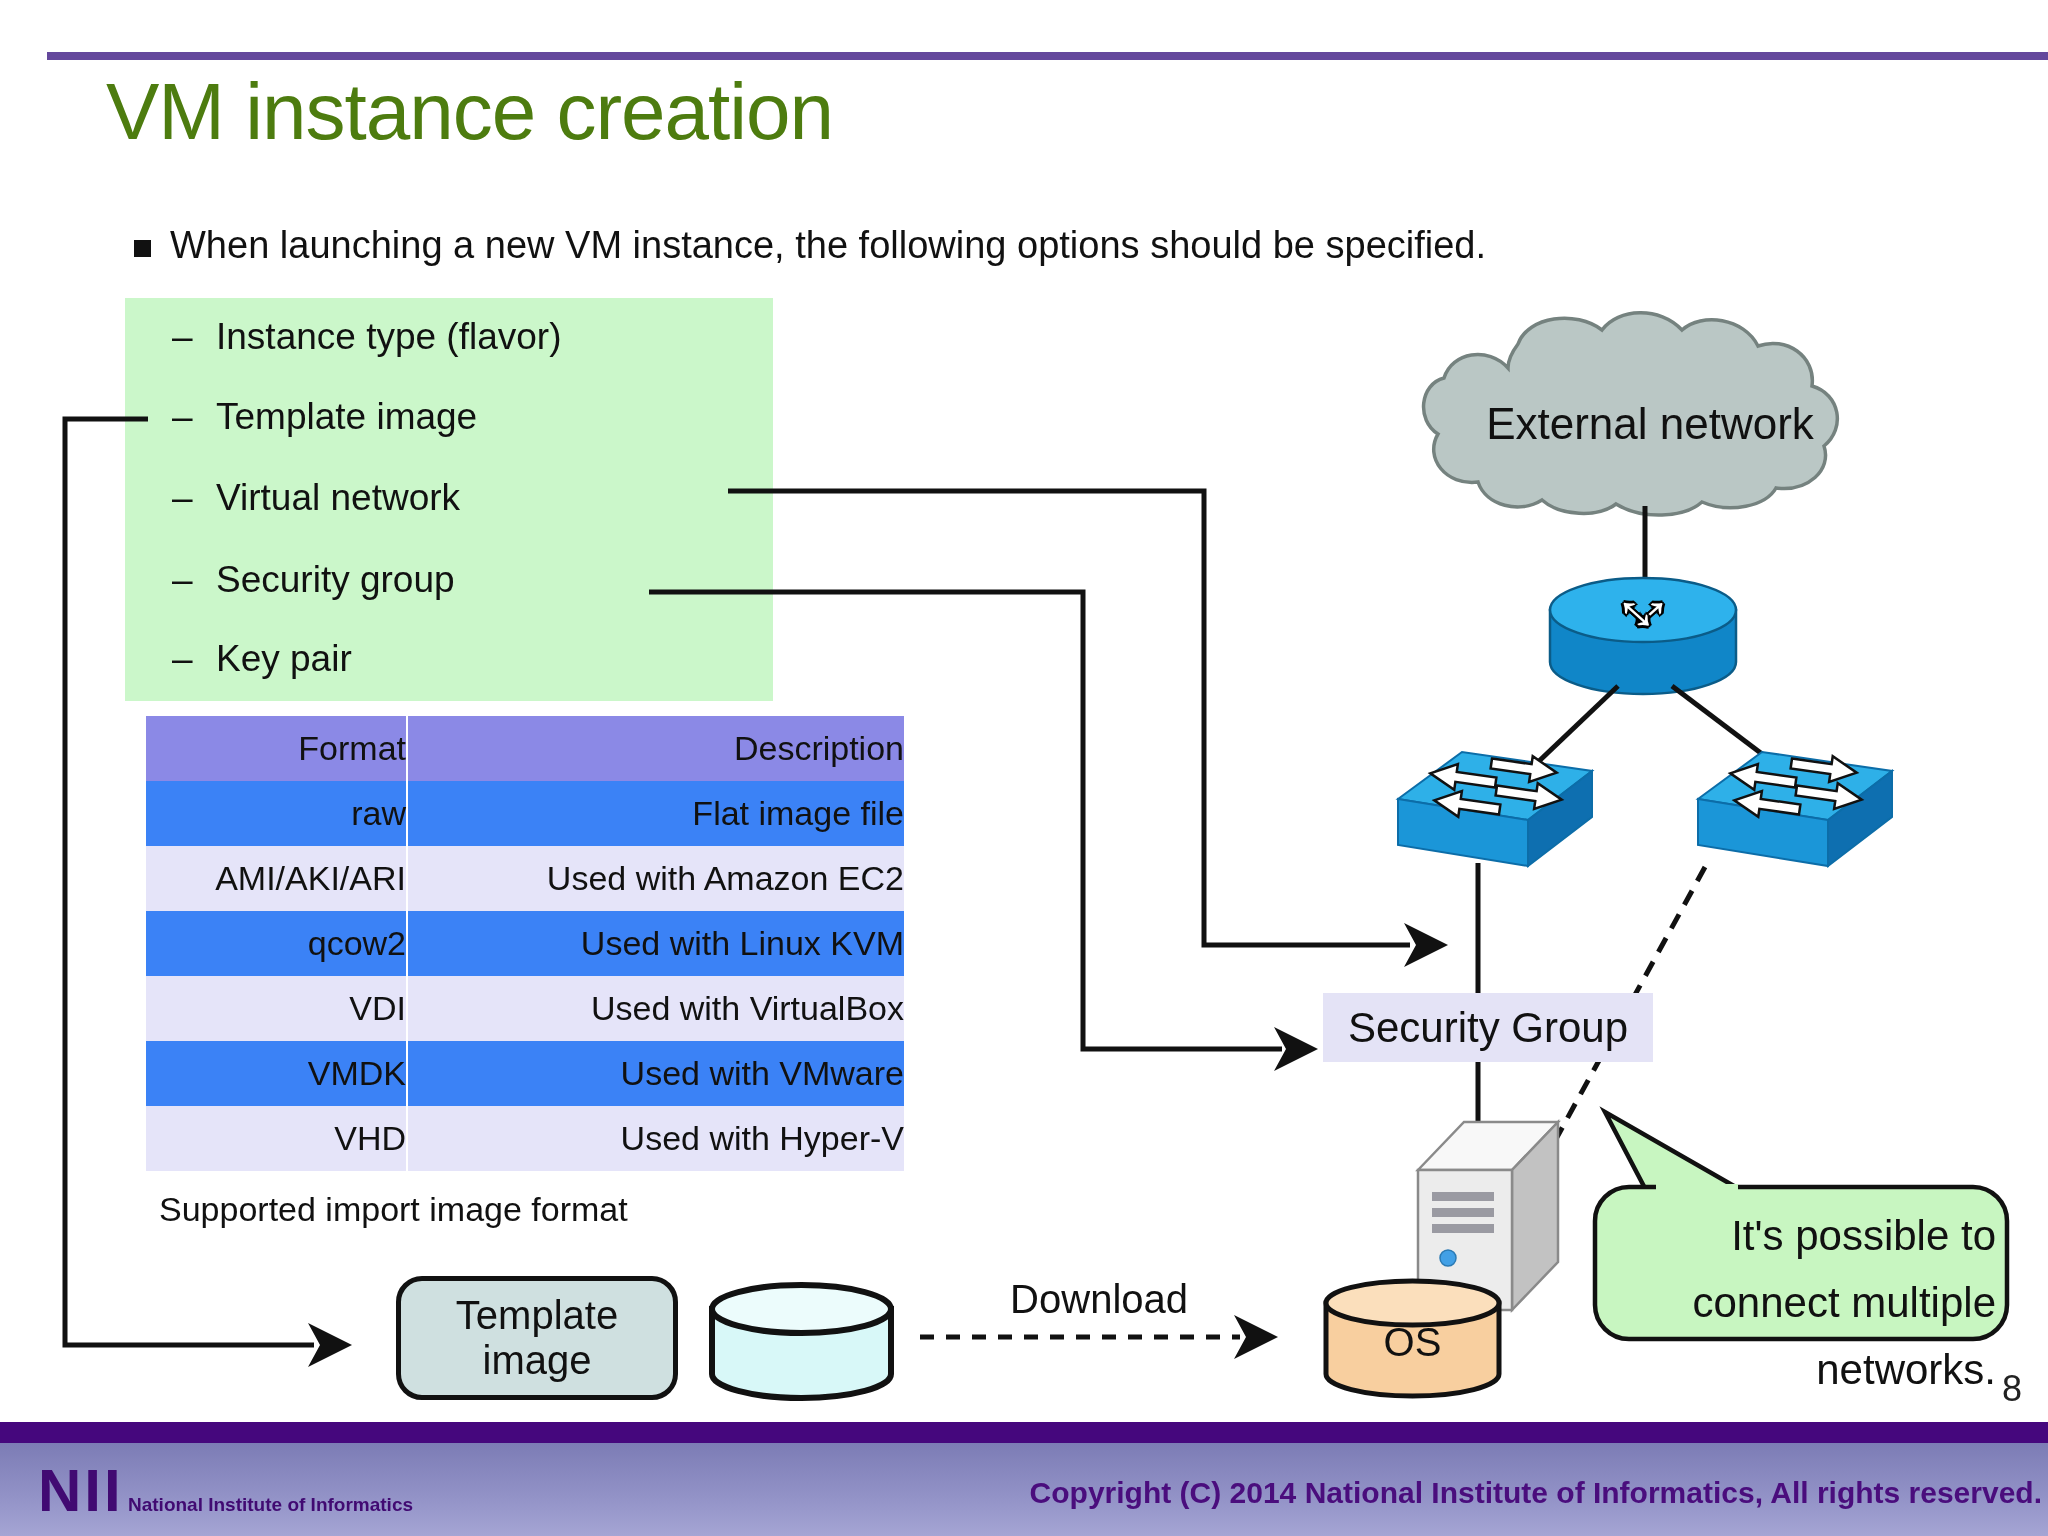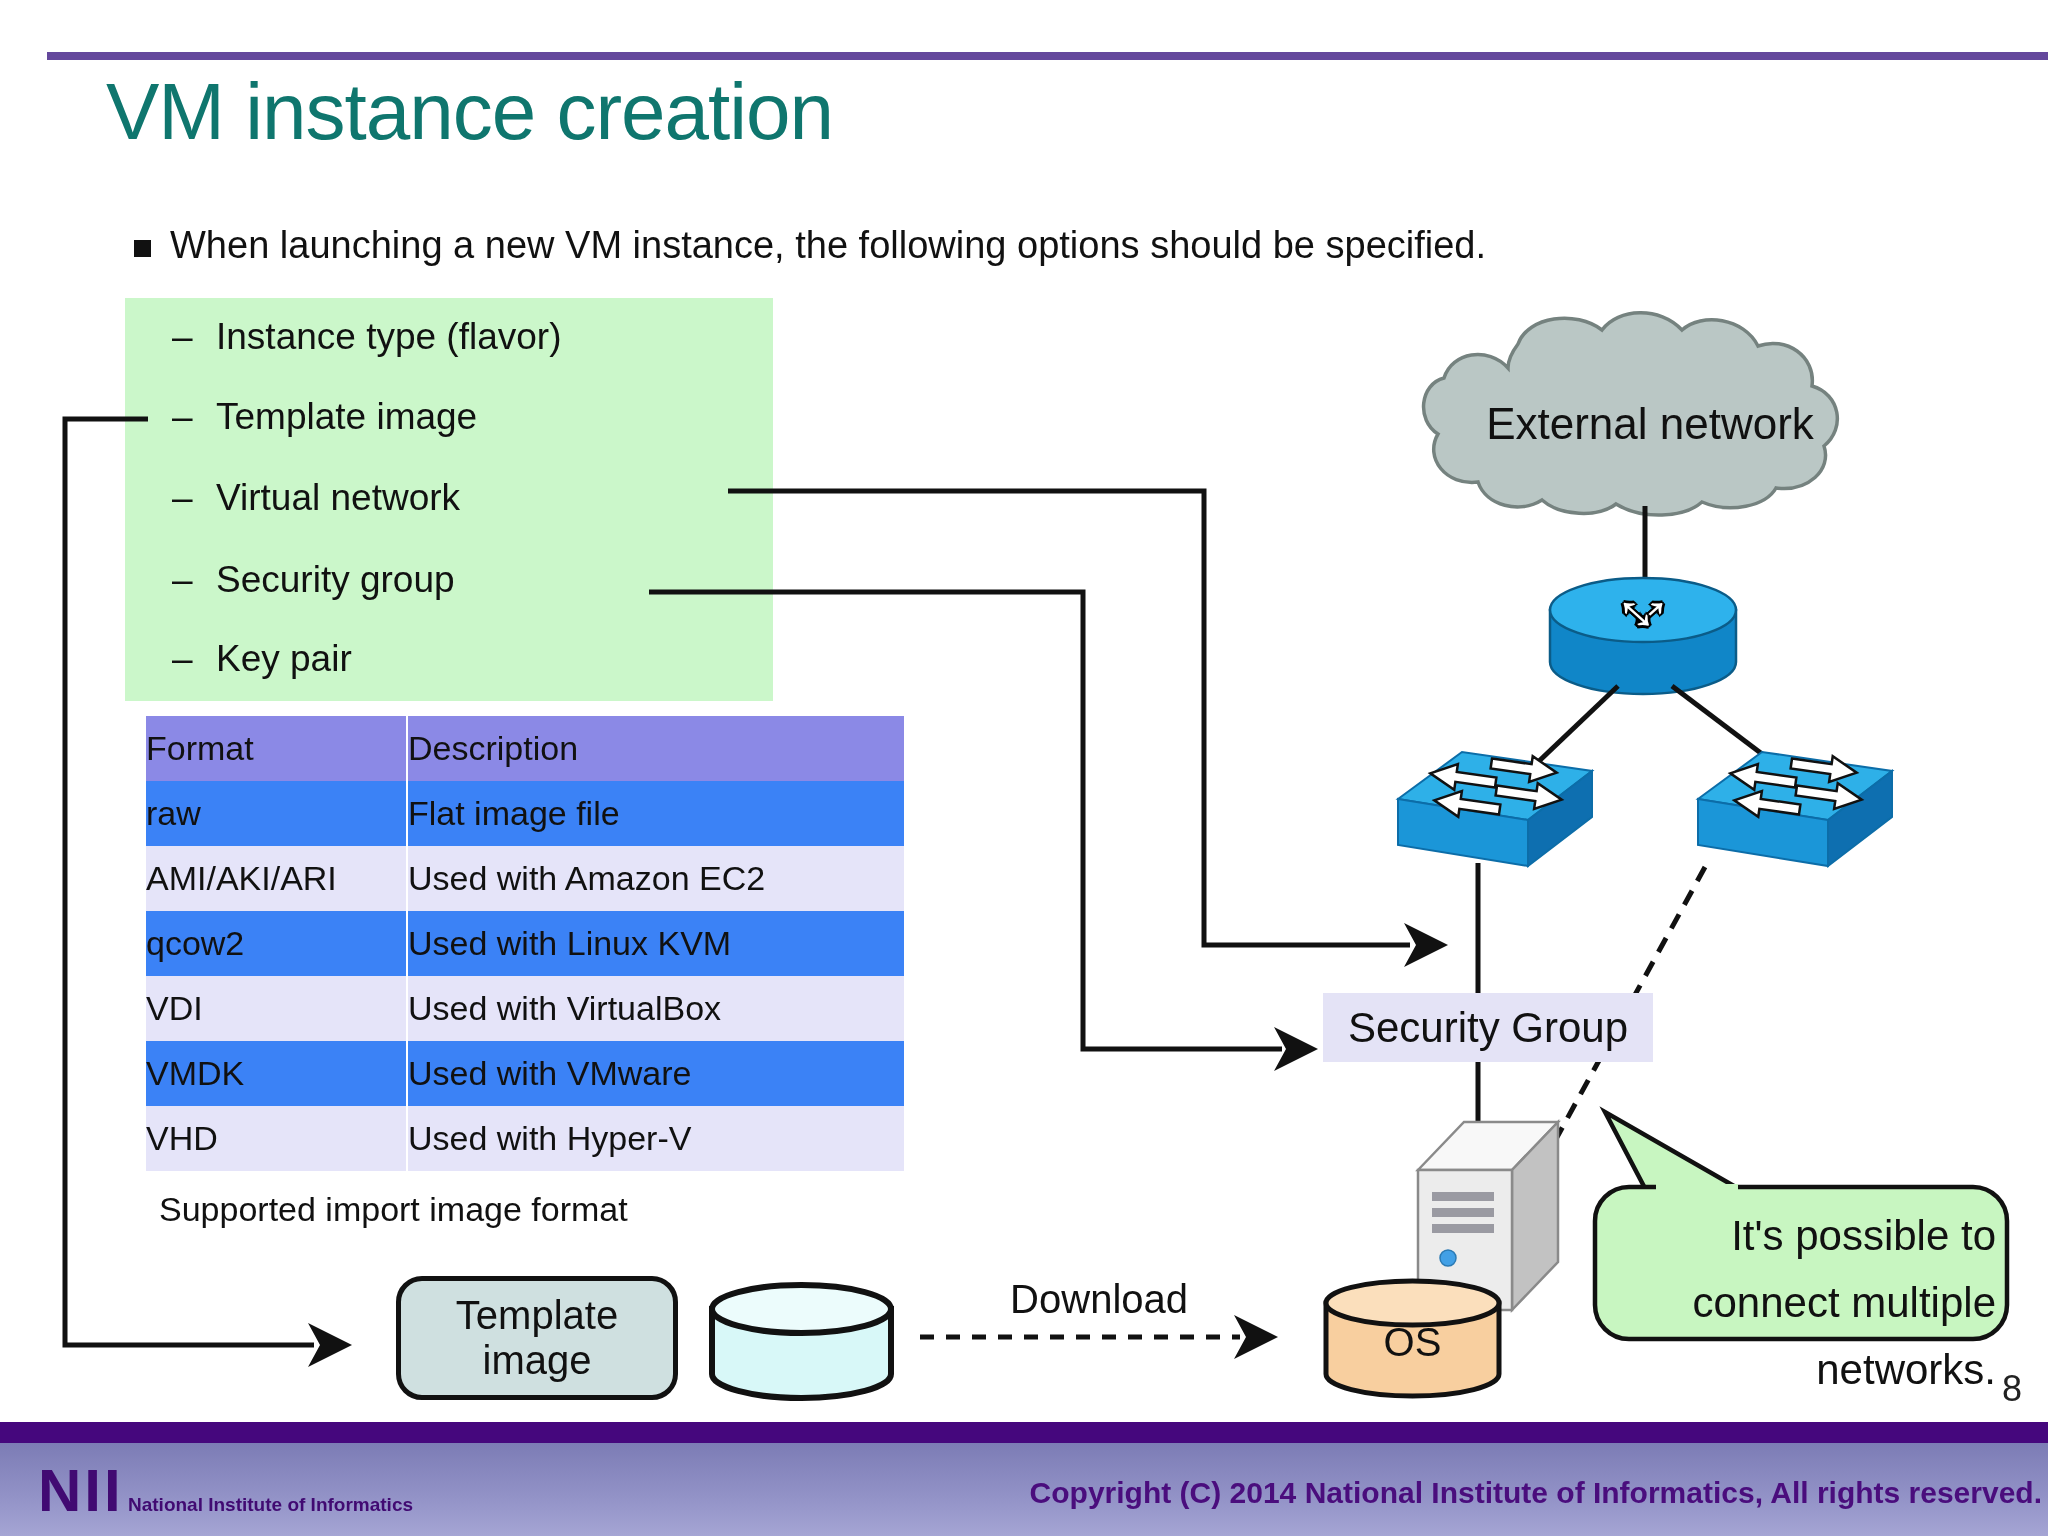--- a/index.html
+++ b/index.html
@@ -3,30 +3,30 @@
 <meta charset="utf-8">
 <style>
   html,body{margin:0;padding:0;background:#fff;}
   .slide{position:relative;width:2048px;height:1536px;background:#ffffff;overflow:hidden;
          font-family:"Liberation Sans",sans-serif;color:#111;}
   .abs{position:absolute;}
   
   .z1{z-index:1;} .z5{z-index:5;} .z10{z-index:10;}
 
   .top-rule{left:47px;top:52px;width:2001px;height:8px;background:#64489c;}
-  .title{left:106px;top:66px;font-size:80px;letter-spacing:-1px;color:#0f766e;}
+  .title{left:106px;top:66px;font-size:80px;letter-spacing:-1px;color:#4d7c0f;}
   .bullet-square{left:134px;top:240px;width:17px;height:17px;background:#111;}
   .bullet-text{left:170px;top:224px;font-size:38px;white-space:nowrap;}
 
   .green-box{left:125px;top:298px;width:648px;height:403px;background:#cbf7ca;}
   .opt{position:absolute;left:172px;font-size:37px;white-space:nowrap;}
   .opt .dash{display:inline-block;width:44px;}
 
   .fmt-table{left:146px;top:716px;width:758px;border-collapse:collapse;table-layout:fixed;}
-  .fmt-table td{height:65px;text-align:left;vertical-align:middle;font-size:34px;padding:0;}
+  .fmt-table td{height:65px;text-align:right;vertical-align:middle;font-size:34px;padding:0;}
   .fmt-table td.c1{width:260px;border-right:2px solid #fff;}
   .fmt-table tr.hdr td{background:#8b89e6;}
   .fmt-table tr.odd td{background:#3b82f6;}
   .fmt-table tr.even td{background:#e5e4f9;}
 
   .caption{left:159px;top:1190px;font-size:34px;}
 
   .diagram-label{position:absolute;text-align:center;}
   .ext-net{left:1460px;top:399px;width:380px;font-size:44px;}
   .sg-label{left:1323px;top:993px;width:330px;height:69px;background:#e4e3f6;

